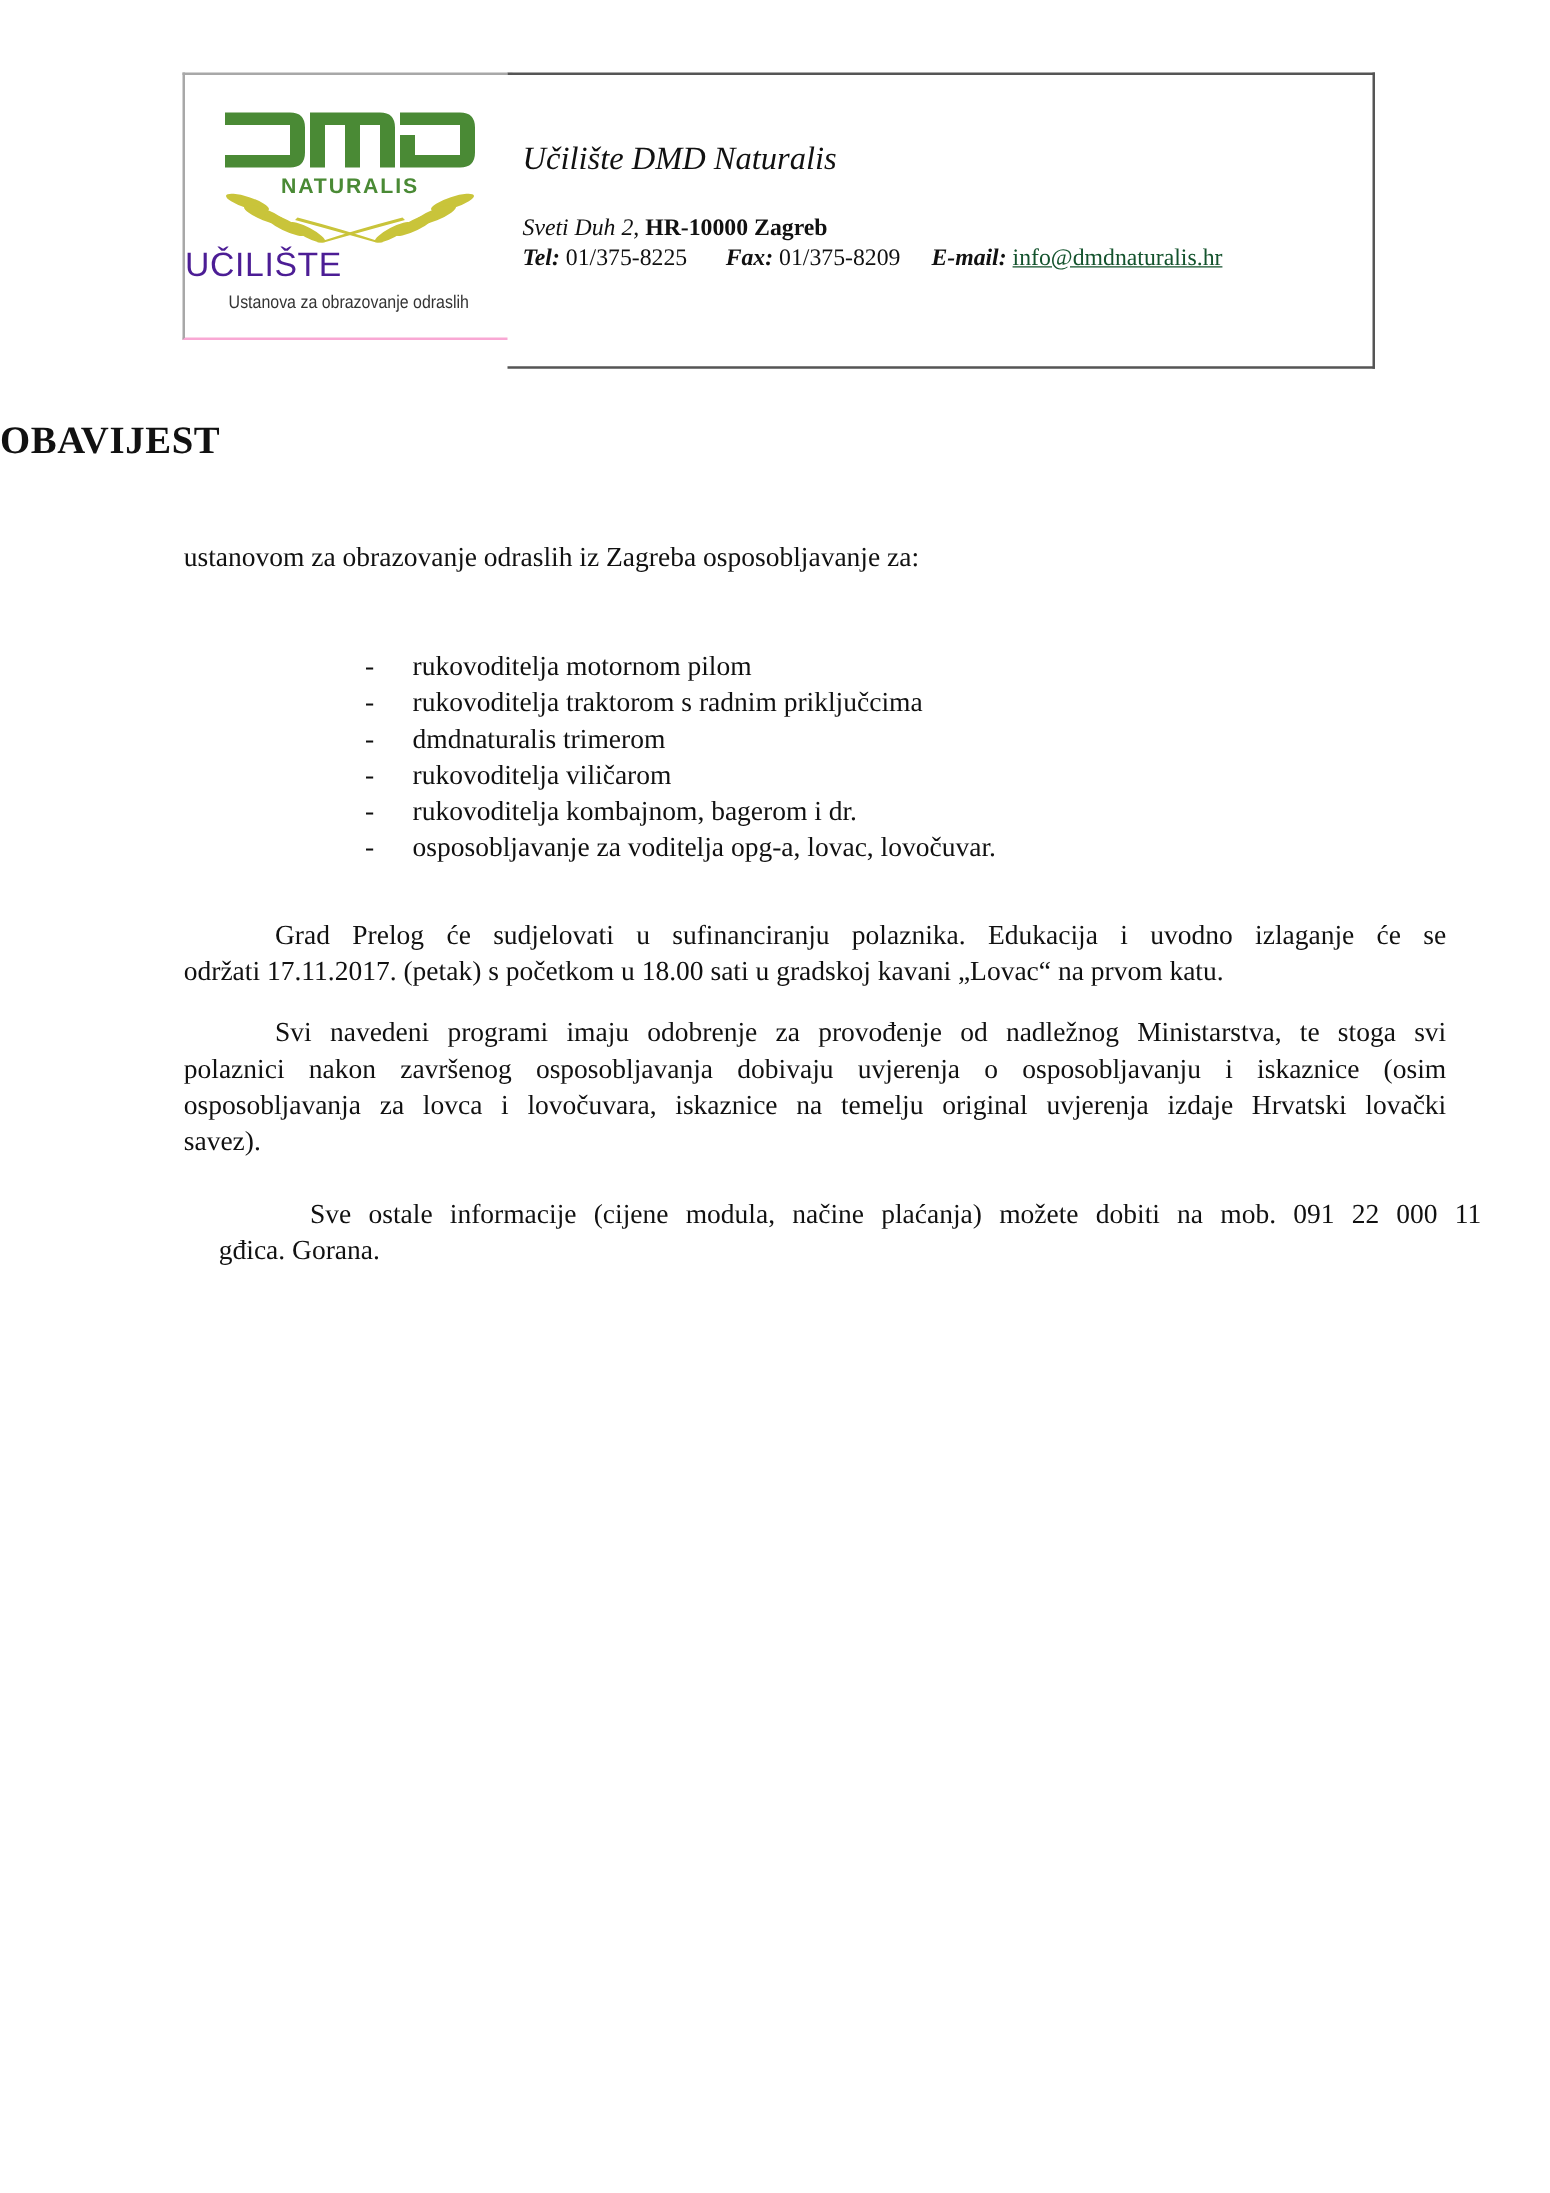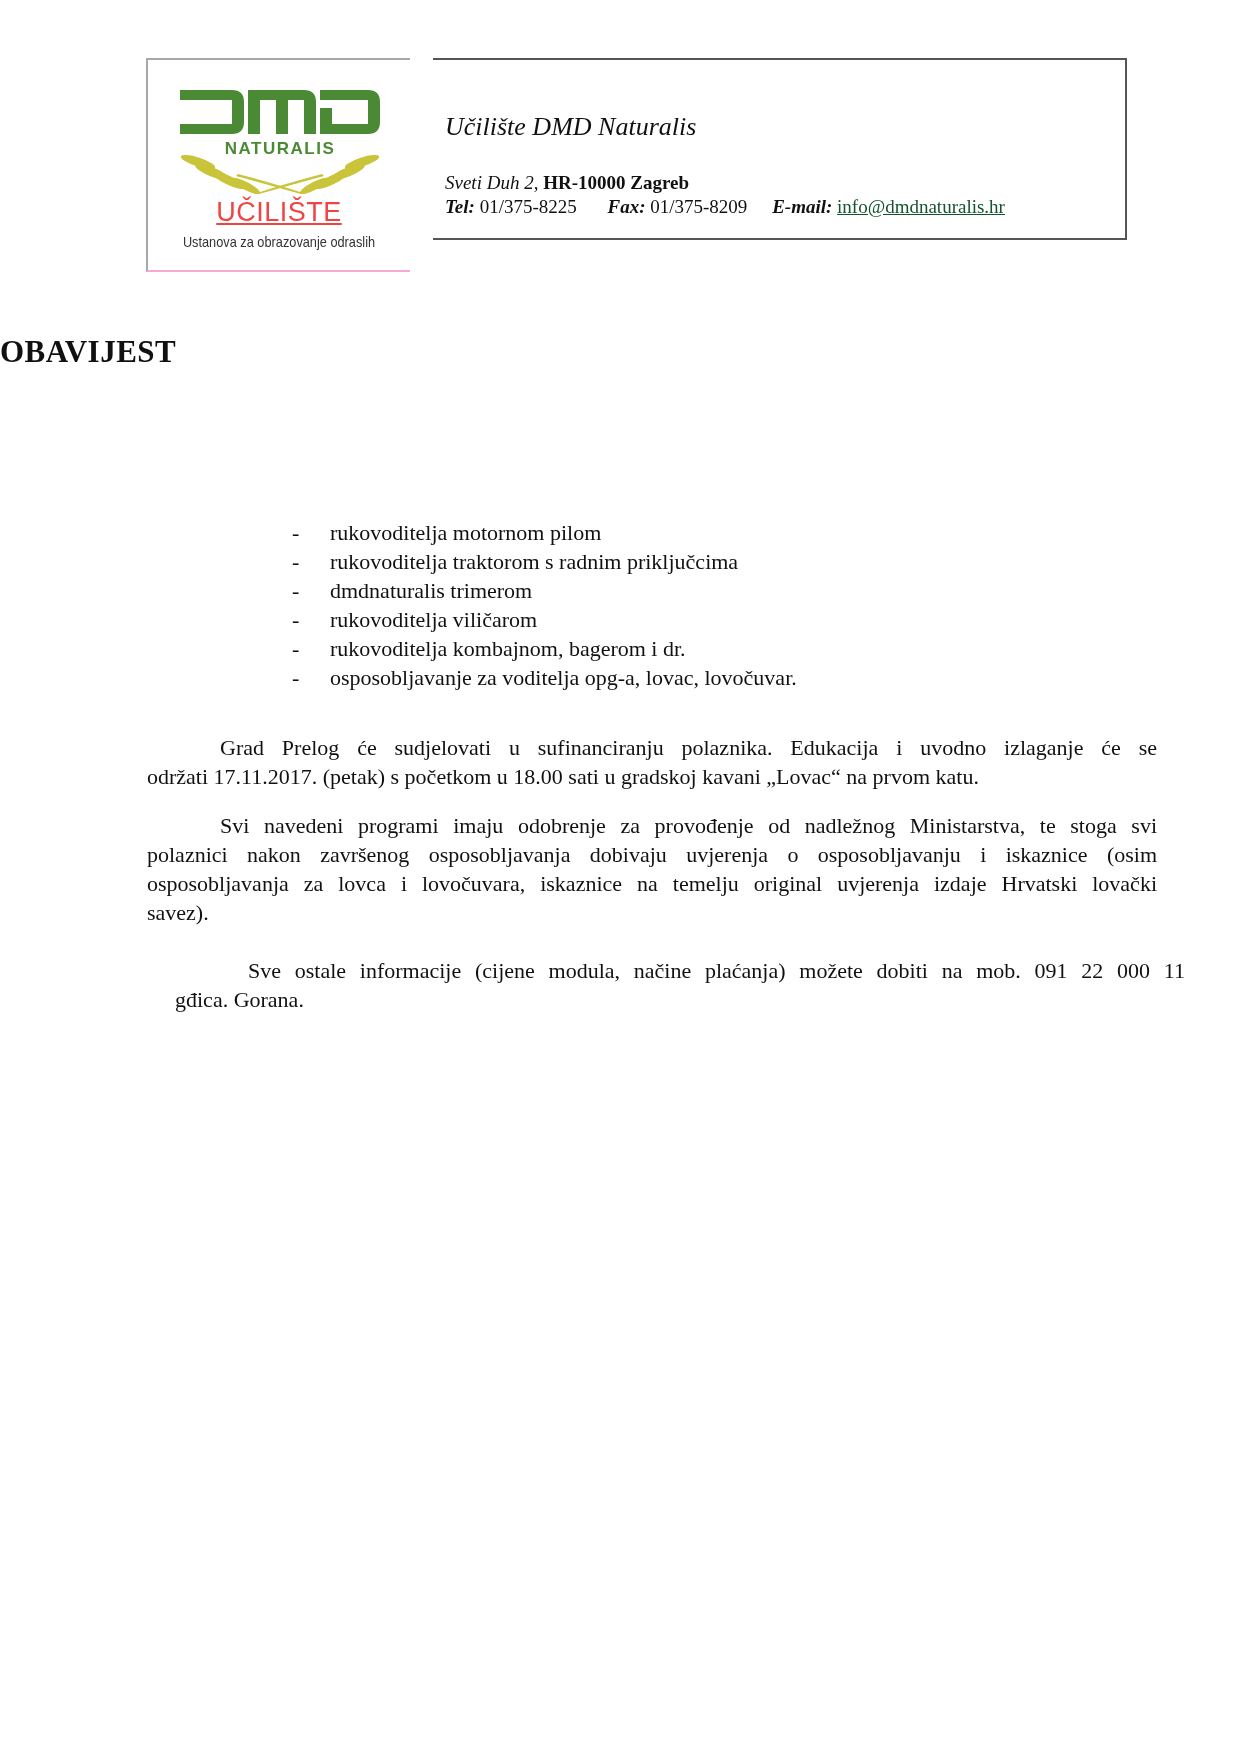--- a/index.html
+++ b/index.html
@@ -2,27 +2,27 @@
 <html><head>
 <meta charset="utf-8">
 <style>
   html, body { margin: 0; padding: 0; background: #ffffff; }
   body { width: 1240px; height: 1754px; position: relative; overflow: hidden;
          font-family: "Liberation Serif", "DejaVu Serif", serif; color: #111; }
 
   .header-logo-box { position: absolute; left: 146px; top: 58px; width: 264px; height: 214px;
          border-top: 2px solid #a8a8a8; border-left: 2px solid #a8a8a8; border-bottom: 2px solid #f9a8d4;
          box-sizing: border-box; background: #fff; }
-  .header-info-box { position: absolute; left: 433px; top: 58px; width: 694px; height: 182px;
+  .header-info-box { position: absolute; left: 406px; top: 58px; width: 694px; height: 237px;
          border: 2px solid #555; border-left: none; box-sizing: border-box; background: #fff; }
   .header-info-box::before { content: ""; position: absolute; left: 0; top: -2px; width: 100%; height: 2px; }
 
   .logo-svg { position: absolute; left: 28px; top: 24px; }
-  .logo-ucil { position: absolute; left: 0; width: 100%; top: 137px; text-align: center;
-         font-family: "Liberation Sans", "DejaVu Sans", sans-serif; font-size: 27px; color: #ef4444; letter-spacing: 0.5px; text-decoration: underline; }
+  .logo-ucil { position: absolute; left: 0; width: 100%; top: 137px; text-align: left;
+         font-family: "Liberation Sans", "DejaVu Sans", sans-serif; font-size: 27px; color: #4c1d95; letter-spacing: 0.5px; }
   .logo-sub { position: absolute; left: 0; width: 100%; top: 174px; text-align: center;
          font-family: "Liberation Sans", "DejaVu Sans", sans-serif; font-size: 14.5px; color: #333;
          transform: scaleX(0.88); transform-origin: center; }
 
   .org-name { position: absolute; left: 12px; top: 52px; font-style: italic; font-size: 26px; color: #111; }
   .addr-line { position: absolute; left: 12px; top: 112px; font-size: 19px; white-space: nowrap; }
   .contact-line { position: absolute; left: 12px; top: 136px; font-size: 19px; white-space: nowrap; }
   .lbl { font-weight: bold; font-style: italic; }
   .gap1 { display: inline-block; width: 26px; }
   .gap2 { display: inline-block; width: 20px; }
@@ -84,20 +84,21 @@
     <span class="lbl">Fax:</span>
     <span>01/375-8209</span><span class="gap2"></span>
     <span class="lbl">E-mail:</span>
     <a class="email-link">info@dmdnaturalis.hr</a>
   </div>
 </div>
 
 <div class="doc-title">OBAVIJEST</div>
 
 <div class="body-text p1">
+  <span>ustanovom za obrazovanje odraslih iz Zagreba osposobljavanje za:</span>
 </div>
 
 <ul class="bullet-list">
   <li><span class="dash">-</span><span>rukovoditelja motornom pilom</span></li>
   <li><span class="dash">-</span><span>rukovoditelja traktorom s radnim priključcima</span></li>
   <li><span class="dash">-</span><span>dmdnaturalis trimerom</span></li>
   <li><span class="dash">-</span><span>rukovoditelja viličarom</span></li>
   <li><span class="dash">-</span><span>rukovoditelja kombajnom, bagerom i dr.</span></li>
   <li><span class="dash">-</span><span>osposobljavanje za voditelja opg-a, lovac, lovočuvar.</span></li>
 </ul>

